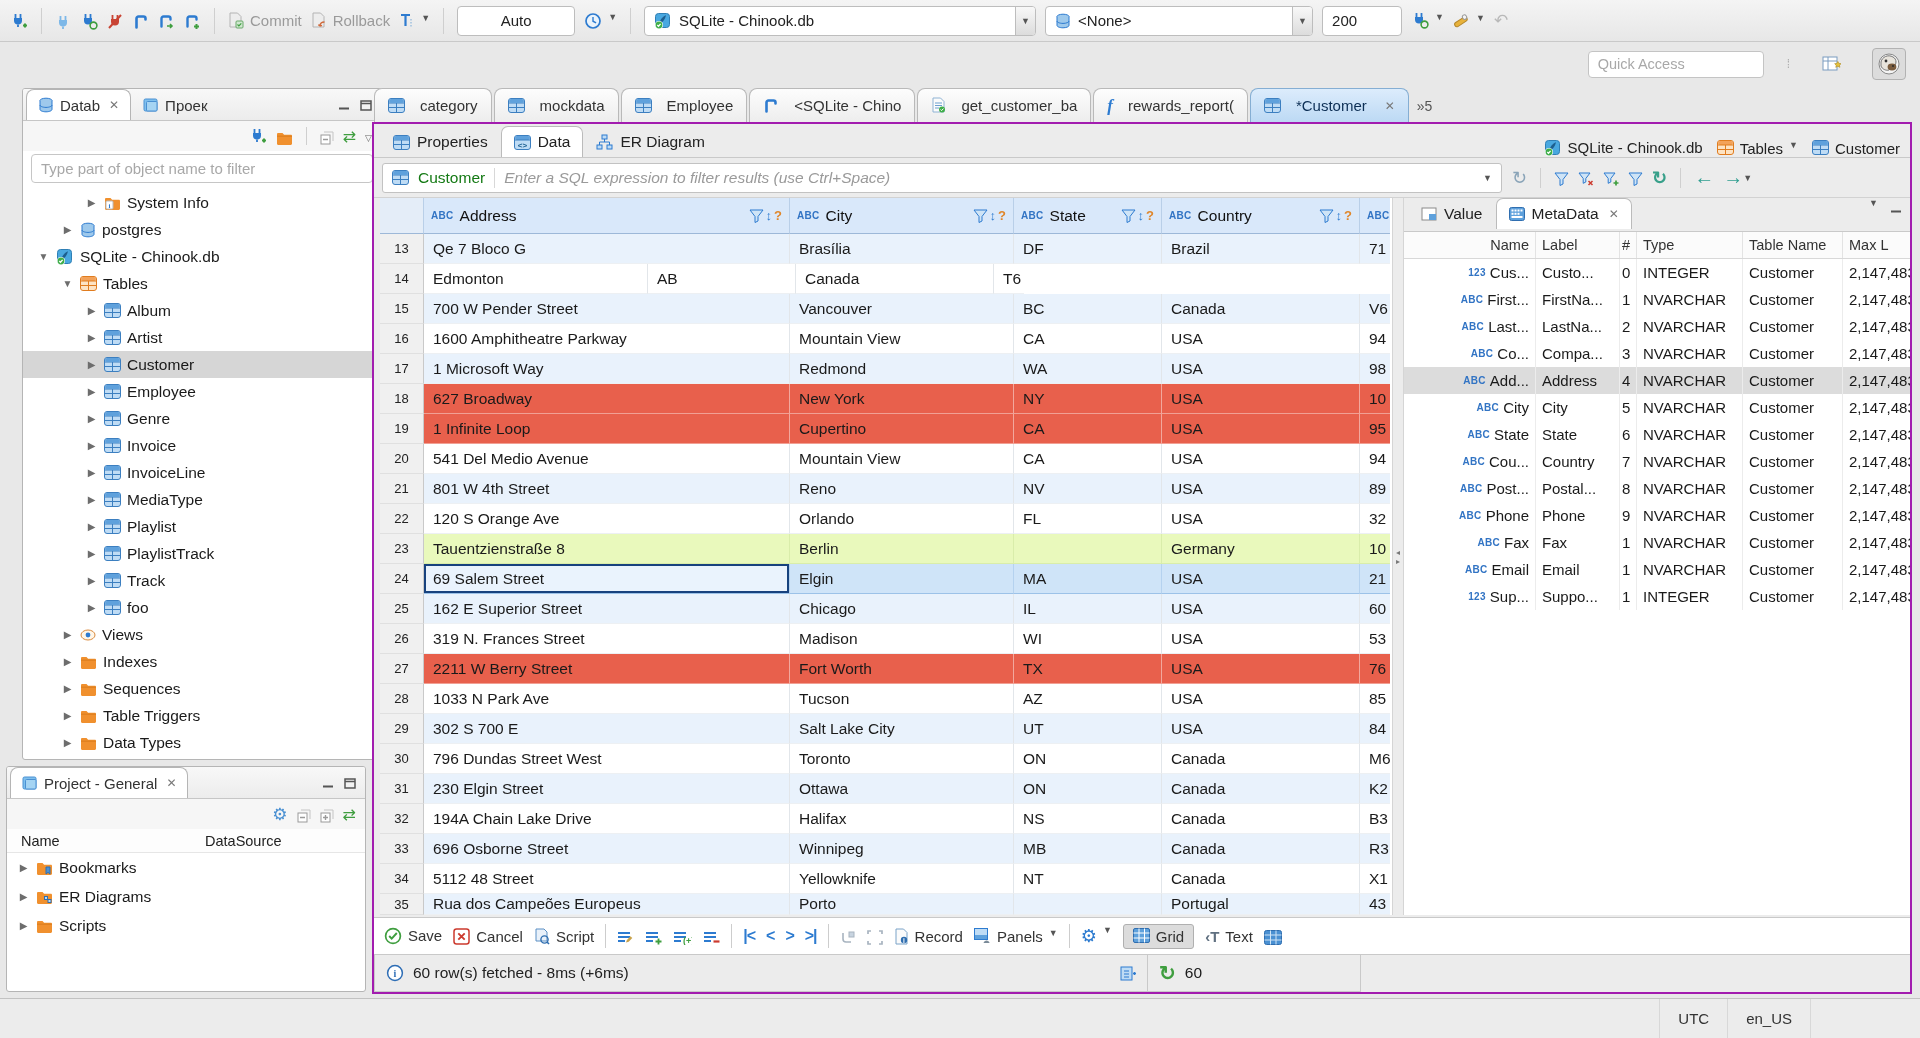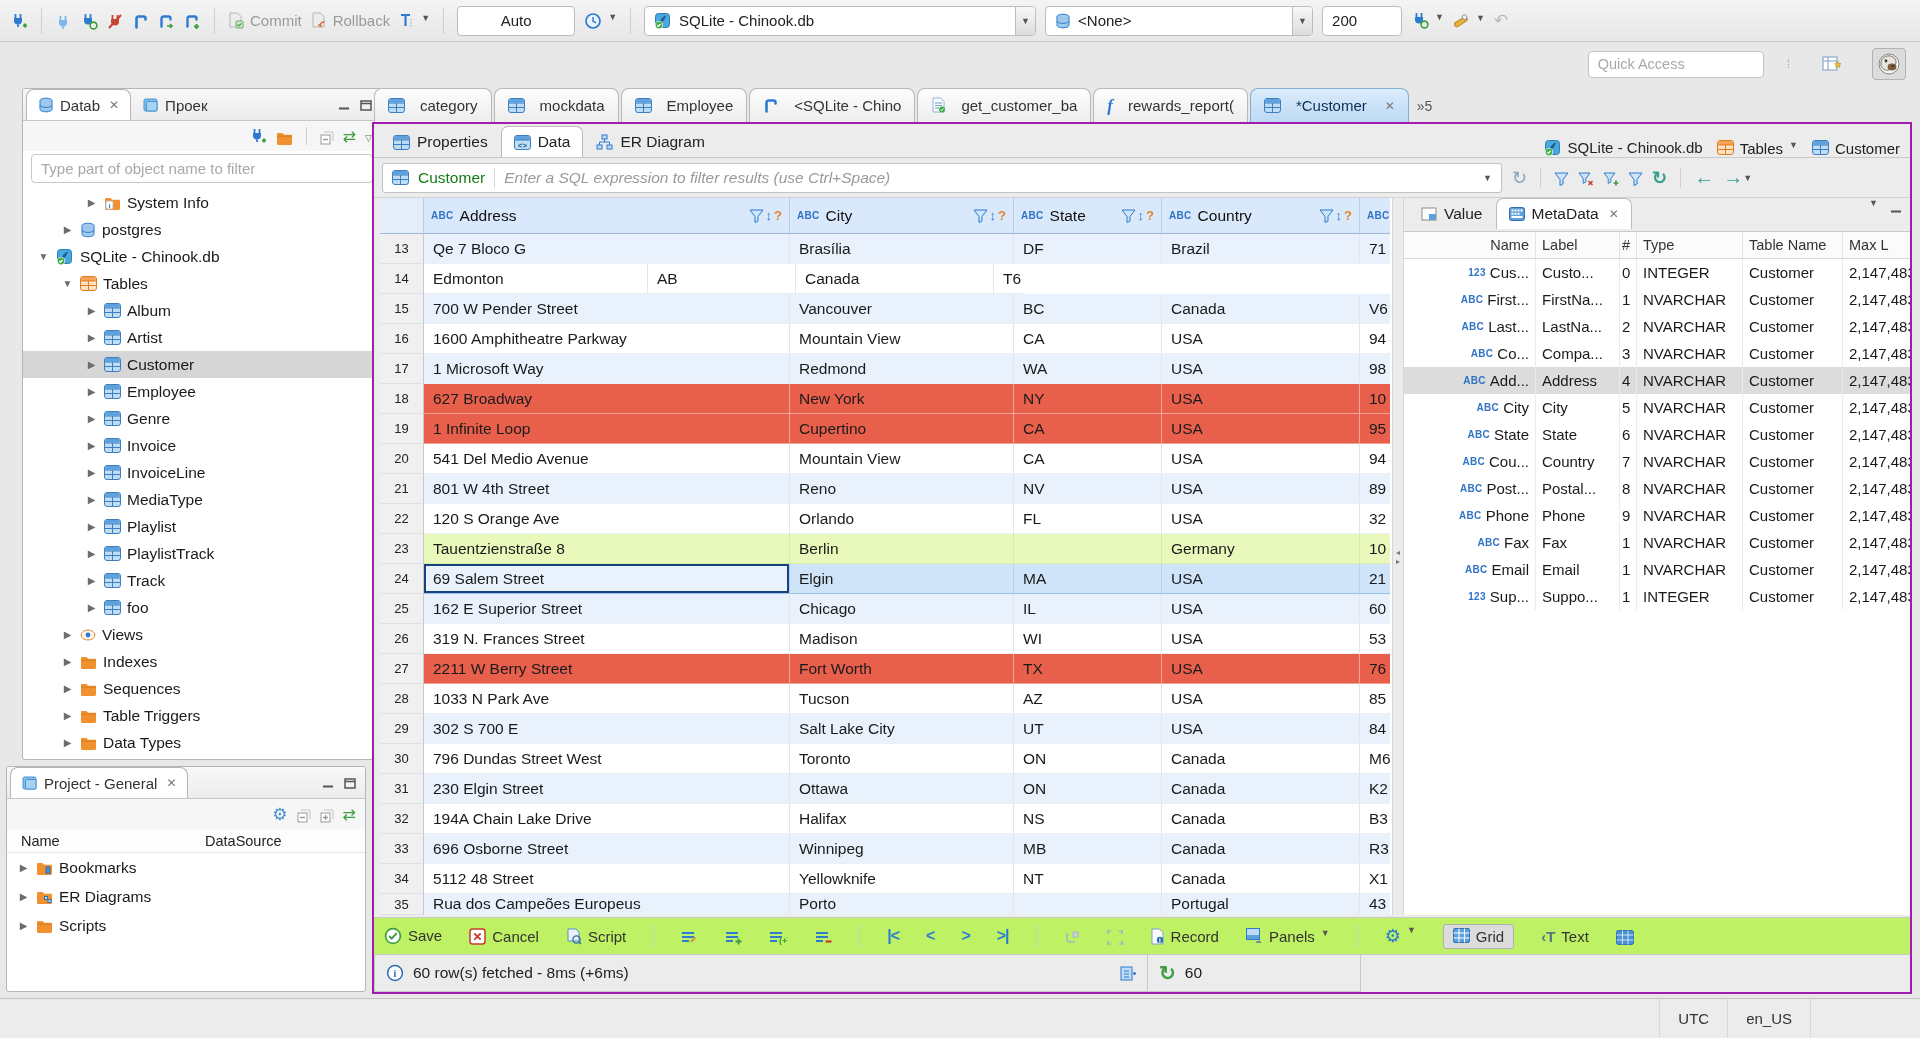--- a/index.html
+++ b/index.html
@@ -80,21 +80,21 @@
 
 #meta{position:absolute;left:1030px;top:74px;width:506px;height:717px;background:#fff}
 #mtabs{height:34px;background:#ececec;border-bottom:1px solid #c9c9c9;display:flex;padding-left:4px}
 #mhead{display:flex;height:27px;border-bottom:1px solid #d8d8d8;background:#fbfbfb}
 .mh{font-size:14.5px;color:#333;display:flex;align-items:center;padding:0 6px;border-right:1px solid #e3e3e3;flex:none;overflow:hidden;white-space:nowrap}
 .mr{display:flex;height:27px}
 .mc{font-size:15px;display:flex;align-items:center;padding:0 6px;border-right:1px solid #ececec;flex:none;overflow:hidden;white-space:nowrap;gap:4px}
 .m0{width:132px;justify-content:flex-end}.m1{width:84px}.m2{width:17px;padding:0 2px}.m3{width:106px}.m4{width:100px}.m5{width:67px;border-right:none}
 .mr.sel{background:#dcdcdc}
 
-#btool{position:absolute;left:0;bottom:38px;width:1536px;height:37px;background:#bef264;border-top:1px solid #c9c9c9;display:flex;align-items:center;padding:0 10px;gap:27px;font-size:15px;color:#333}
+#btool{position:absolute;left:0;bottom:38px;width:1536px;height:37px;background:#ffffff;border-top:1px solid #c9c9c9;display:flex;align-items:center;padding:0 10px;gap:11px;font-size:15px;color:#333}
 .bsep{width:1px;height:24px;background:#cdcdcd;flex:none}
 .bbtn{display:flex;align-items:flex-start;gap:6px;white-space:nowrap}
 .press{background:#dcdcdc;border:1px solid #b0b0b0;border-radius:3px;padding:3px 9px}
 .navg{color:#2d7bd0;font-weight:bold;font-size:16px;letter-spacing:-1px}
 #bstat{position:absolute;left:0;bottom:0;width:1536px;height:38px;display:flex;background:#ececec}
 #bs1{width:774px;border:1px solid #c9c9c9;display:flex;align-items:center;padding:0 11px;gap:9px;font-size:15.5px;color:#222}
 #bs2{width:213px;border:1px solid #c9c9c9;border-left:none;display:flex;align-items:center;gap:9px;padding:0 11px;font-size:15.5px}
 #bs3{flex:1;border-top:1px solid #c9c9c9}
 
 #wbar{left:0;top:998px;width:1920px;height:40px;background:#ececec;border-top:1px solid #c2c2c2;display:flex;align-items:center;font-size:15px;color:#333}

